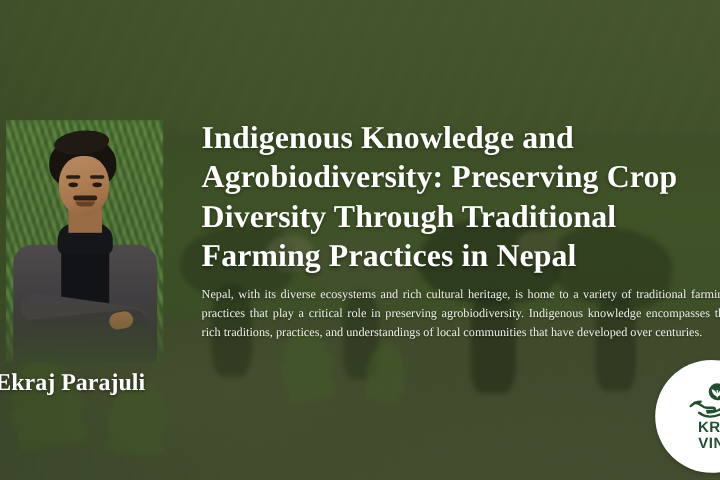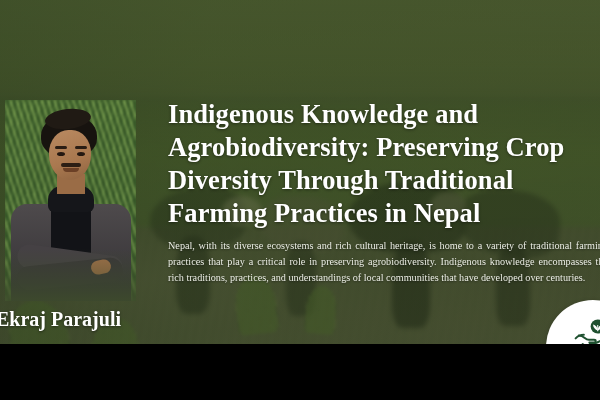--- a/index.html
+++ b/index.html
@@ -8,21 +8,21 @@
     padding: 0;
     background: #000;
   }
   body {
     font-family: "Liberation Serif", "DejaVu Serif", serif;
   }
 
   .stage {
     position: relative;
     width: 600px;
-    height: 344px;
+    height: 400px;
     overflow: hidden;
     background: #4a5a30;
   }
 
   
   .bg {
     position: absolute;
     inset: 0;
     overflow: hidden;
   }

